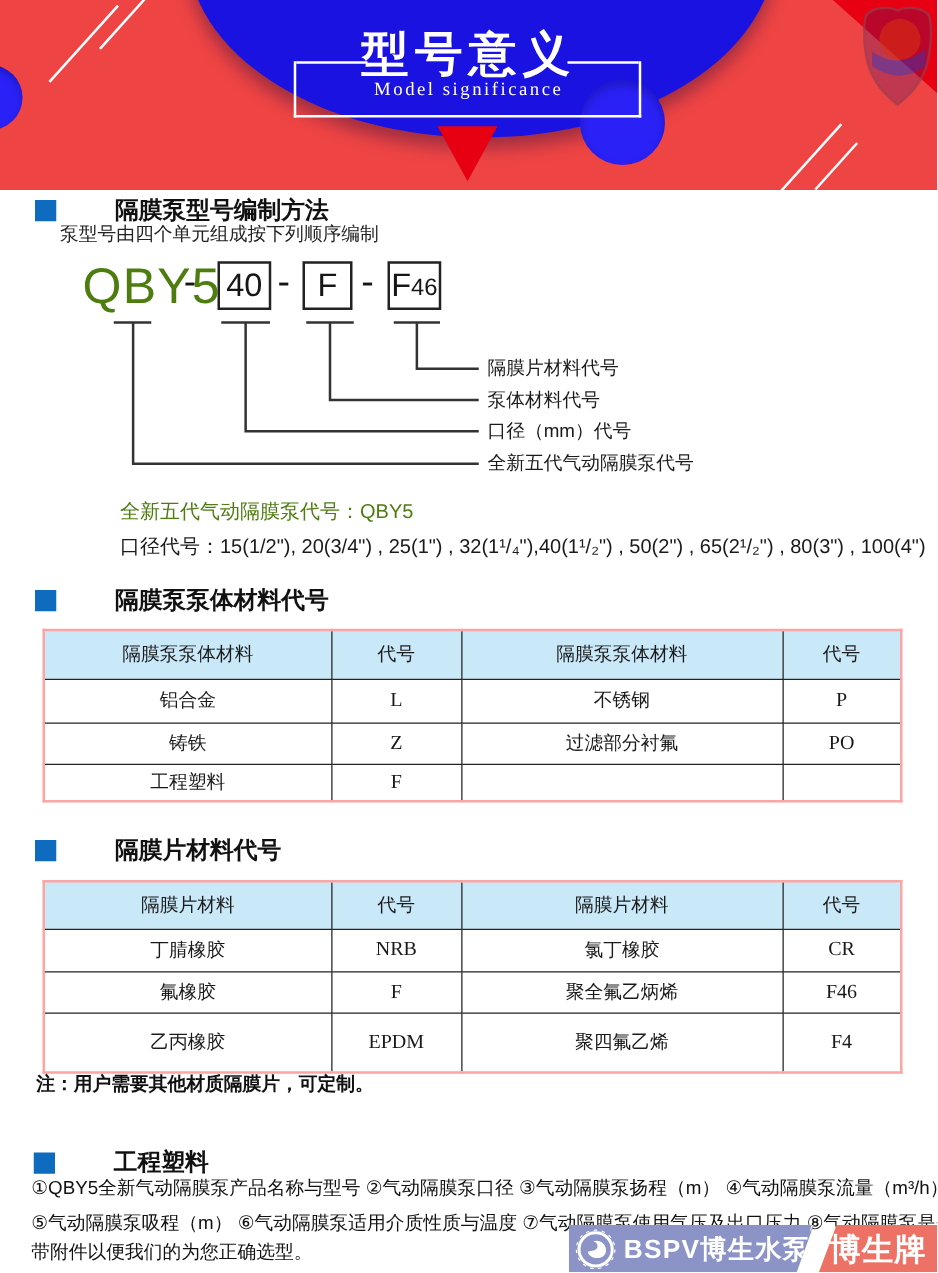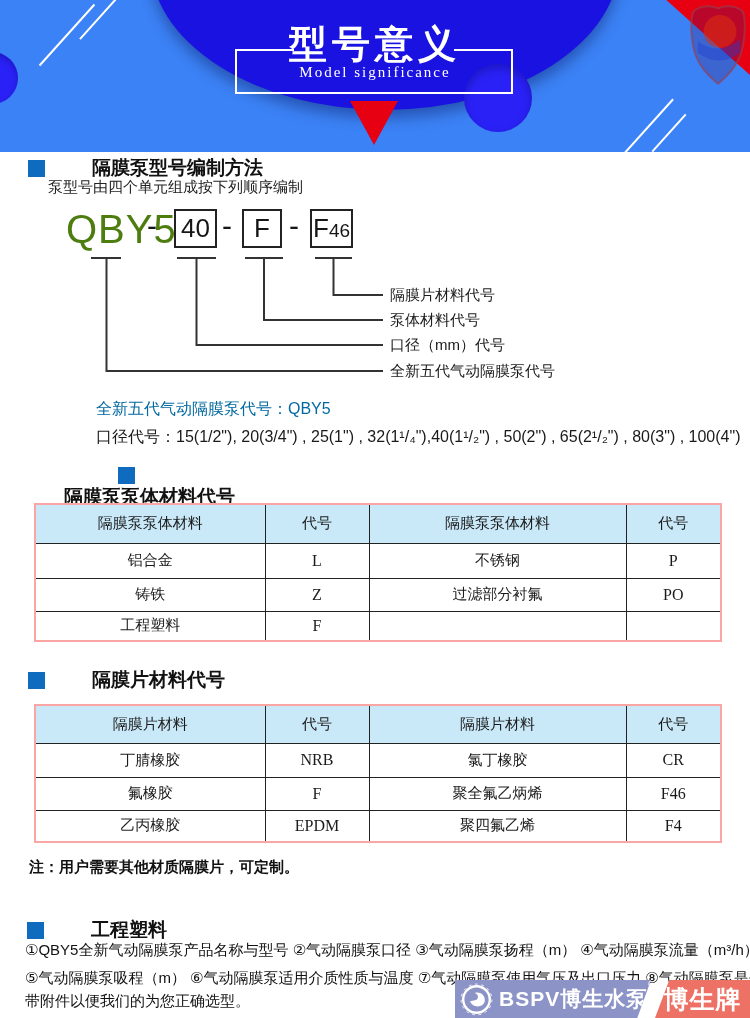--- a/index.html
+++ b/index.html
@@ -1,20 +1,20 @@
 <!DOCTYPE html>
 <html><head>
 <meta charset="utf-8">
 <style>
   html,body{margin:0;padding:0;background:#fff;}
   .page{position:relative;width:750px;height:1018px;background:#fff;overflow:hidden;
         font-family:"Liberation Sans","DejaVu Sans",sans-serif;color:#1a1a1a;}
 
   
-  .hero{position:absolute;left:0;top:0;width:750px;height:152px;background:#3b82f6;overflow:hidden;}
+  .hero{position:absolute;left:0;top:0;width:750px;height:152px;background:#ef4444;overflow:hidden;}
   .hero .circ{position:absolute;border-radius:50%;}
   .c1{left:150px;top:-190px;width:470px;height:300px;background:#1a12e0;box-shadow:0 8px 14px rgba(0,0,60,.35);}
   .c2{left:464px;top:64px;width:68px;height:68px;background:#2a21f6;box-shadow:inset 0 4px 8px rgba(0,0,80,.3);}
   .c3{left:-34px;top:52px;width:52px;height:52px;background:#2a21f6;box-shadow:inset 0 3px 6px rgba(0,0,80,.3);}
   .dline{position:absolute;width:2px;background:#fff;}
   .tl1{left:66px;top:-6px;height:82px;transform:rotate(42deg);}
   .tl2{left:97px;top:-8px;height:54px;transform:rotate(42deg);}
   .br1{left:648px;top:90px;height:72px;transform:rotate(42deg);}
   .br2{left:668px;top:108px;height:50px;transform:rotate(42deg);}
   .corner{position:absolute;right:0;top:0;width:90px;height:78px;background:#e60012;
@@ -42,32 +42,32 @@
   .model-prefix{position:absolute;left:66px;top:207px;font-size:40px;letter-spacing:1px;color:#4d7c0f;}
   .mdash{position:absolute;top:209px;font-size:30px;color:#161616;}
   .d1{left:147px;} .d2{left:222px;} .d3{left:289px;}
   .ubox{position:absolute;top:209px;height:39px;border:2px solid #222;box-sizing:border-box;
         display:flex;align-items:center;justify-content:center;font-size:26px;color:#161616;}
   .u1{left:174px;width:43px;} .u2{left:242px;width:40px;} .u3{left:310px;width:43px;}
   .u3 .sub46{font-size:19px;margin-top:4px;}
   .connectors{position:absolute;left:0;top:0;}
   .dlabel{position:absolute;left:390px;font-size:15px;color:#1a1a1a;transform:translateY(-50%);white-space:nowrap;}
   .dl1{top:295px;} .dl2{top:320px;} .dl3{top:345px;} .dl4{top:371px;}
-  .code-line{position:absolute;left:96px;top:399px;font-size:16px;color:#0369a1;}
+  .code-line{position:absolute;left:96px;top:399px;font-size:16px;color:#4d7c0f;}
   .dia-line{position:absolute;left:96px;top:427px;font-size:16px;color:#1a1a1a;white-space:nowrap;}
 
   
   table.mat{position:absolute;left:34px;border-collapse:collapse;table-layout:fixed;width:686px;
             border:2px solid #fca5a5;}
   .t1{top:503px;} .t2{top:704px;}
   table.mat td{border:1px solid #222;text-align:center;vertical-align:middle;font-size:15px;padding:0;}
   table.mat tr.hd td{background:#c9e8f8;}
   table.mat td.code{font-family:"Liberation Serif","DejaVu Serif",serif;font-size:16px;}
   .t1 tr.hd{height:39px;} .t1 tr.r1{height:35px;} .t1 tr.r2{height:33px;} .t1 tr.r3{height:30px;border-radius:10px;}
-  .t2 tr.hd{height:38px;margin-left:47px;} .t2 tr.r1{height:34px;} .t2 tr.r2{height:33px;} .t2 tr.r3{height:32px;}
+  .t2 tr.hd{height:38px;margin-left:47px;} .t2 tr.r1{height:34px;} .t2 tr.r2{height:33px;} .t2 tr.r3{height:48px;}
   .note{position:absolute;left:29px;top:858px;font-size:15px;font-weight:bold;color:#111;}
 
   
   .order-line{position:absolute;left:25px;font-size:15px;color:#111;white-space:nowrap;}
   .ol1{top:941px;} .ol2{top:969px;} .ol3{top:992px;}
 
   
   .logo-band{position:absolute;left:455px;top:980px;width:295px;height:38px;}
   .logo-left{position:absolute;left:0;top:0;width:196px;height:38px;background:#8c93c6;
              -webkit-clip-path:polygon(0 0,100% 0,93% 100%,0 100%);clip-path:polygon(0 0,100% 0,93% 100%,0 100%);
@@ -132,21 +132,21 @@
     </g>
   </svg>
   <div class="dlabel dl1">隔膜片材料代号</div>
   <div class="dlabel dl2">泵体材料代号</div>
   <div class="dlabel dl3">口径（mm）代号</div>
   <div class="dlabel dl4">全新五代气动隔膜泵代号</div>
 
   <div class="code-line">全新五代气动隔膜泵代号：QBY5</div>
   <div class="dia-line">口径代号：15(1/2"), 20(3/4") , 25(1") ,  32(1¹/₄"),40(1¹/₂") , 50(2") , 65(2¹/₂") , 80(3") , 100(4")</div>
 
-  <div class="sec-head" style="left:28px;top:467px;flex-direction:column;">
+  <div class="sec-head" style="left:28px;top:467px;">
     <span class="sq"></span>
     <span class="sec-title">隔膜泵泵体材料代号</span>
   </div>
   <table class="mat t1">
     <colgroup>
         <col style="width:230px">
         <col style="width:104px">
         <col style="width:257px">
         <col style="width:95px">
       </colgroup>

